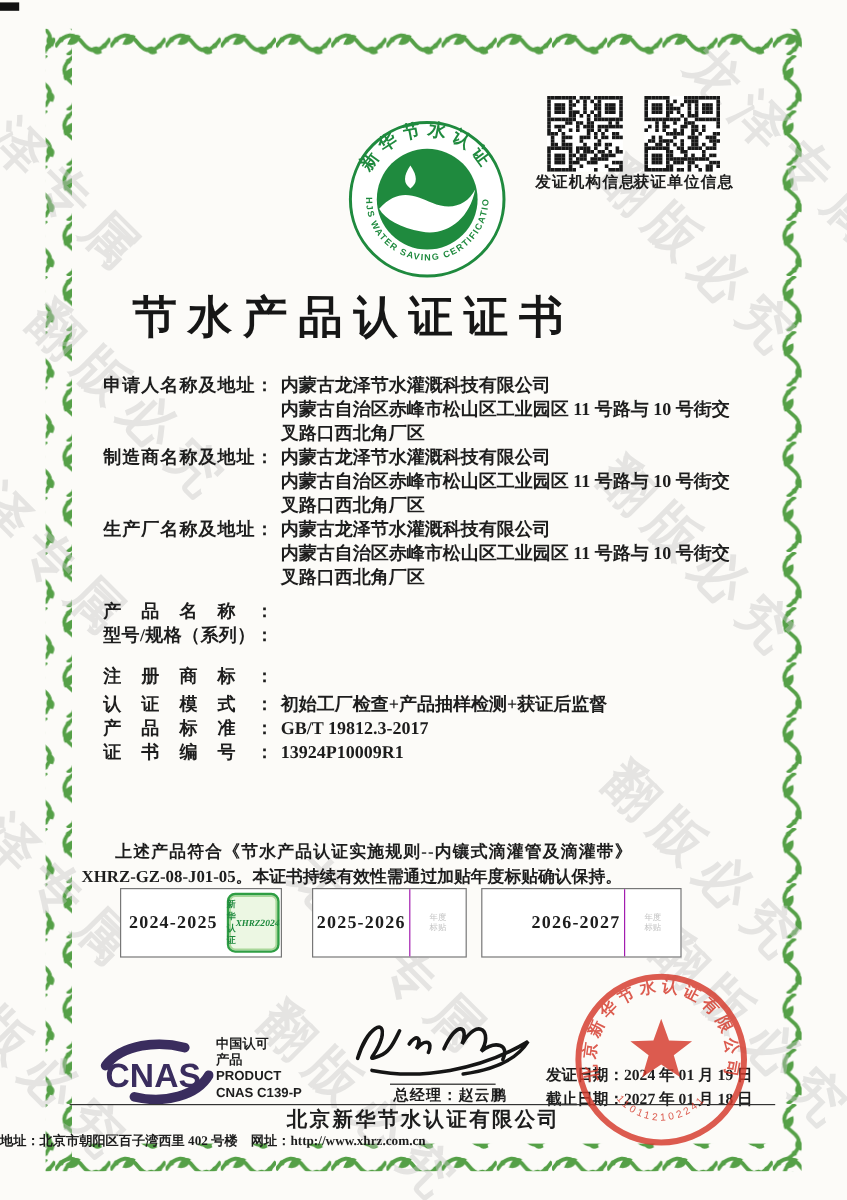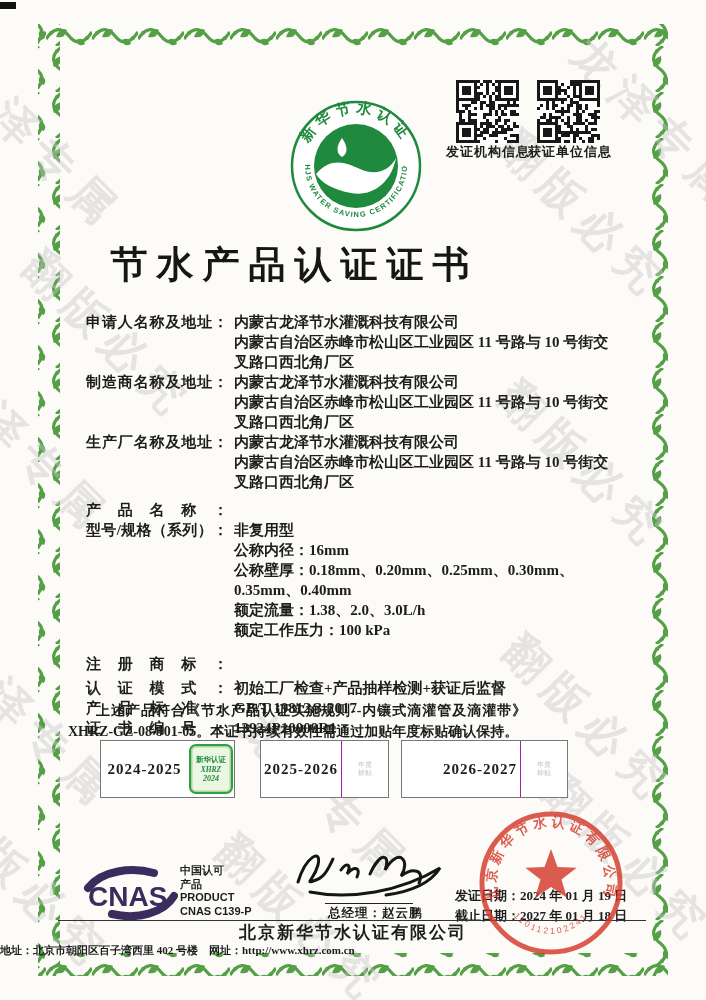--- a/index.html
+++ b/index.html
@@ -39,21 +39,21 @@
   #statement .l2{display:block;}
   
   #yearboxes{left:100px;top:740px;width:450px;height:56px;}
   .ybox{position:absolute;top:0;height:56px;border:1px solid #777;background:#fff;display:flex;}
   #yb1{left:0;width:133px;} #yb2{left:160px;width:127px;} #yb3{left:301px;width:127px;padding-left:38px;}
   .ycell{flex:1;display:flex;align-items:center;justify-content:center;
          font-size:15px;font-weight:bold;letter-spacing:1px;}
   .ycell2{width:46px;flex:none;display:flex;align-items:center;justify-content:center;}
   .div2{border-left:1px solid #a21caf;}
   .sticker{width:40px;height:46px;border:2px solid #2f9e44;border-radius:7px;background:#ecf7e3;
-           box-shadow:inset 0 0 0 1.5px #a9d79a;display:flex;flex-direction:column;
+           box-shadow:inset 0 0 0 1.5px #a9d79a;display:flex;flex-direction:row;
            align-items:center;justify-content:center;color:#1f8a3e;}
   .sticker .s1{font-size:7.5px;font-weight:bold;letter-spacing:0;}
   .sticker .s2{font-size:7.5px;font-style:italic;font-weight:bold;}
   .sticker .s3{font-size:8px;font-style:italic;font-weight:bold;}
   .ph{font-size:7px;line-height:8px;color:#c3c3c3;width:16px;text-align:center;}
   
   #longline{left:58px;top:920px;width:588px;border-top:1.5px solid #333;height:0;}
   #cnas-logo{left:82px;top:866px;}
   #cnas-info{left:180px;top:864px;font-size:11px;font-weight:bold;line-height:13.5px;}
   #cnas-info .lat{font-family:"Liberation Sans","DejaVu Sans",sans-serif;}
@@ -1039,28 +1039,20 @@
         <div>内蒙古龙泽节水灌溉科技有限公司</div>
         <div>内蒙古自治区赤峰市松山区工业园区 11 号路与 10 号街交</div>
         <div>叉路口西北角厂区</div>
       </div>
     </div>
     <div class="frow mt8">
       <div class="flabel">产品名称：</div>
     </div>
     <div class="frow">
       <div class="flabel">型号/规格（系列）：</div>
-      <div class="fval">
-        <div>非复用型</div>
-        <div>公称内径：16mm</div>
-        <div>公称壁厚：0.18mm、0.20mm、0.25mm、0.30mm、</div>
-        <div>0.35mm、0.40mm</div>
-        <div>额定流量：1.38、2.0、3.0L/h</div>
-        <div>额定工作压力：100 kPa</div>
-      </div>
     </div>
     <div class="frow mt14">
       <div class="flabel">注册商标：</div>
       <div class="fval">
         <div></div>
       </div>
     </div>
     <div class="frow mt4">
       <div class="flabel">认证模式：</div>
       <div class="fval">

